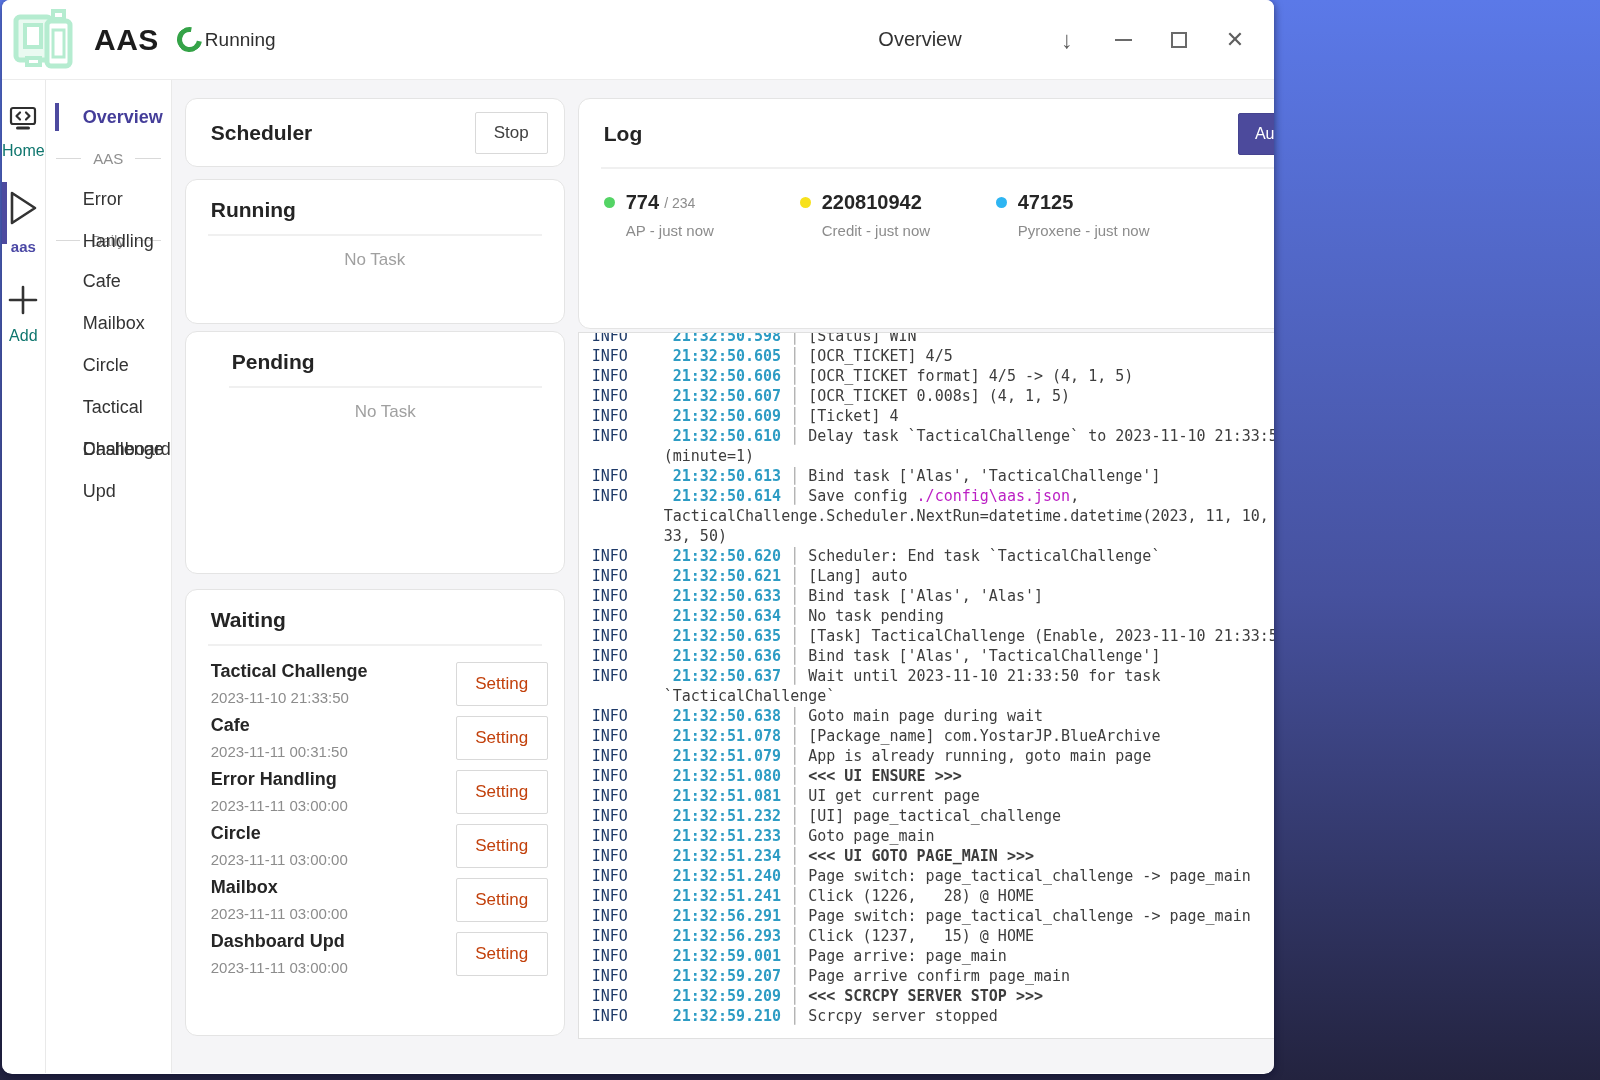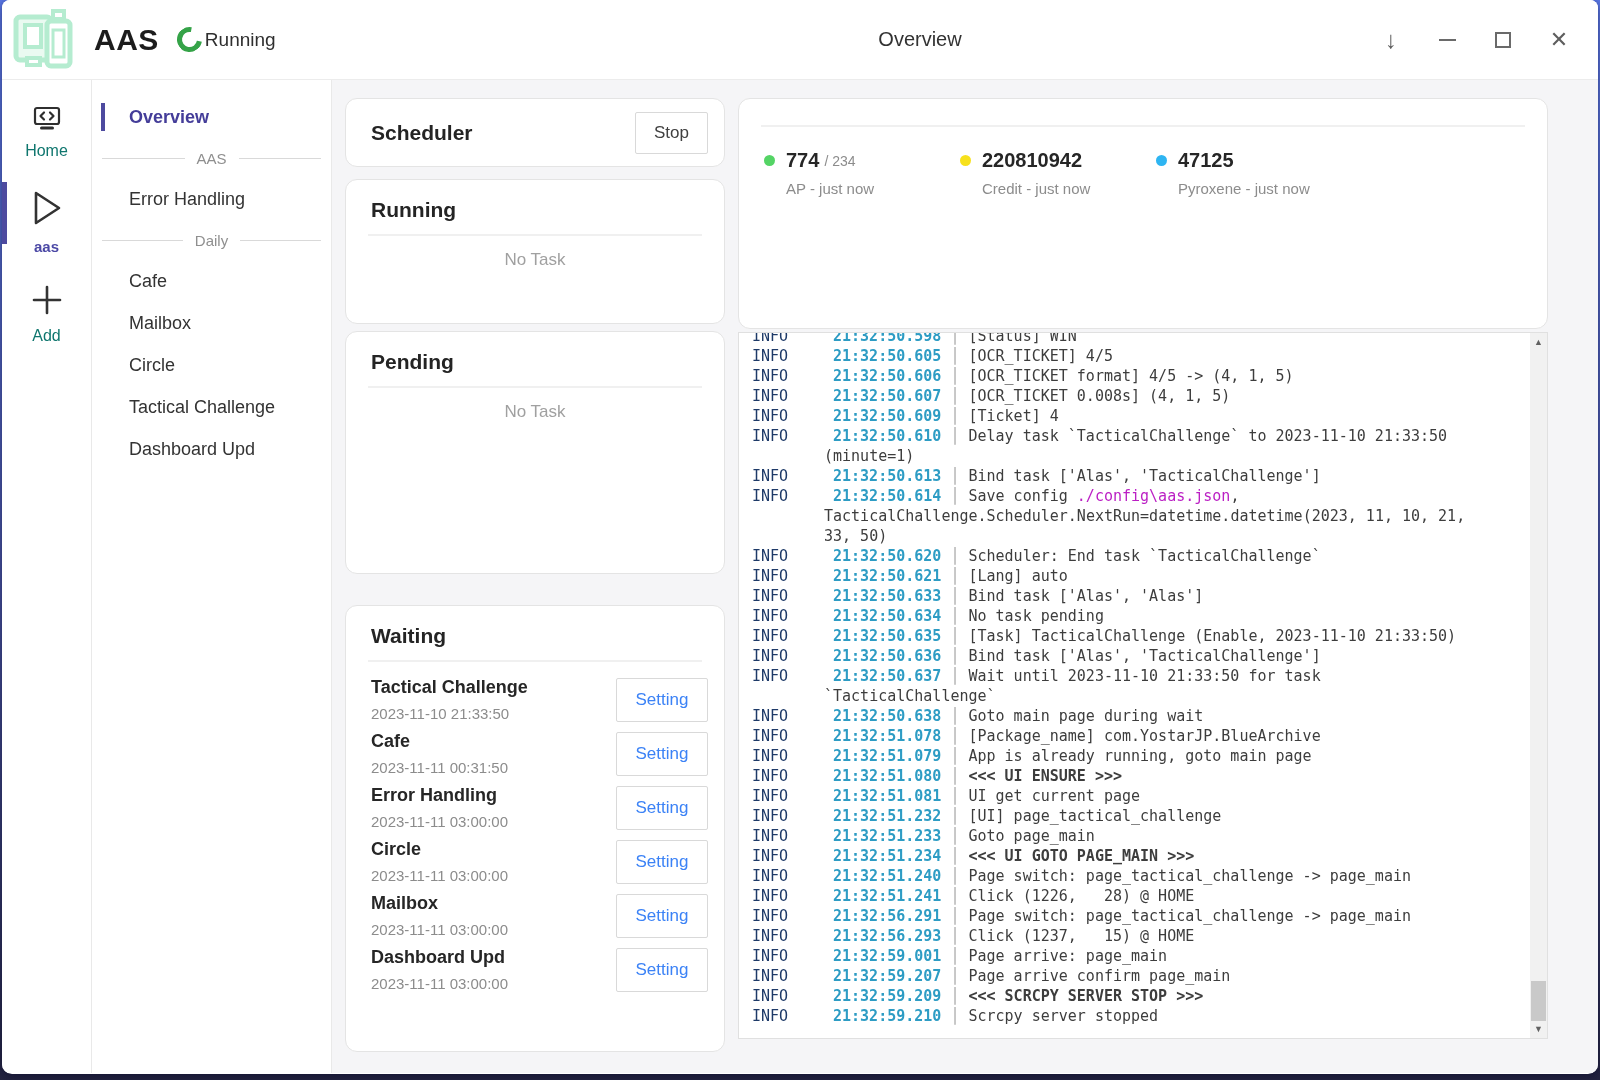--- a/index.html
+++ b/index.html
@@ -1,20 +1,20 @@
 <!DOCTYPE html>
 <html><head>
 <meta charset="utf-8">
 <style>
   * { box-sizing: border-box; margin: 0; padding: 0; }
   html,body { width:1600px; height:1080px; overflow:hidden;
     font-family:"Liberation Sans", sans-serif;
     background: linear-gradient(180deg,#5b79e8 0%,#46519e 55%,#23233f 100%); }
 
-  .window { position:absolute; left:2px; top:0; width:1596px; height:1074px;
+  .window { position:absolute; left:2px; top:0; width:1272px; height:1074px;
     background:#fff; border-radius:8px 8px 10px 10px; overflow:hidden;
     box-shadow:0 2px 8px rgba(10,10,40,.6); }
 
   
   .titlebar { height:80px; display:flex; align-items:center; position:relative;
     background:#fff; border-bottom:1px solid #ececec; padding-left:10px; }
   .logo { width:64px; height:64px; flex:0 0 auto; }
   .app-name { font-size:30px; font-weight:800; color:#1c1c1c; margin-left:18px; letter-spacing:.5px; }
   .spinner { width:25px; height:25px; border-radius:50%; margin-left:18px;
     border:5px solid #35a348; border-right-color:transparent; transform:rotate(-35deg); }
@@ -59,32 +59,32 @@
   .card { background:#fff; border:1px solid #e4e4e4; border-radius:12px; }
   .card-title { font-size:21px; font-weight:bold; color:#242424; }
   .title-divider { height:2px; background:#f0f0f0; margin:12px 22px 0 22px; }
 
   .card-scheduler { height:69px; display:flex; align-items:center; justify-content:space-between;
     padding:0 16px 0 25px; margin-bottom:12px; }
   .btn-outline { background:#fff; border:1px solid #d9d9d9; border-radius:2px;
     font-size:17px; color:#404040; padding:10px 18px; cursor:default; font-family:Liberation Sans, sans-serif; }
 
   .card-running { height:145px; margin-bottom:7px; padding-top:18px; }
-  .card-pending { height:243px; margin-bottom:31px; padding-top:18px; }
+  .card-pending { height:243px; margin-bottom:15px; padding-top:18px;padding-left:21px; }
   .card-running .card-title, .card-pending .card-title, .card-waiting .card-title, .log-head .card-title { margin-left:25px; }
   .no-task { text-align:center; color:#a0a0a0; font-size:17px; margin-top:14px; }
 
   .card-waiting { height:447px; padding-top:18px; }
   .wait-list { padding:6px 16px 0 25px; }
   .wait-row { display:flex; align-items:center; justify-content:space-between; margin-top:9px; }
   .wait-info { }
   .wait-name { font-size:18px; font-weight:bold; color:#262626; }
   .wait-date { font-size:15px; color:#8c8c8c; margin-top:7px; }
   .btn-setting { background:#fff; border:1px solid #d9d9d9; border-radius:2px;
-    font-size:17px; color:#3b82f6; width:92px; height:44px; cursor:default; font-family:inherit; }
+    font-size:17px; color:#c2410c; width:92px; height:44px; cursor:default; font-family:inherit; }
 
   
   .log-head { height:231px; margin-bottom:3px; padding-top:14px; }
   .log-head-row { display:flex; align-items:center; justify-content:space-between; padding-right:9px; }
   .btn-primary { background:#4c4a9c; border:1px solid #45438f; border-radius:2px;
     color:#fff; font-size:16px; padding:11px 16px; cursor:default; font-family:inherit; }
   .stats-row { display:flex; padding:22px 0 0 25px; }
   .stat { width:196px; }
   .stat-top { display:flex; align-items:center; }
   .dot { width:11px; height:11px; border-radius:50%; margin-right:11px; flex:0 0 auto; }
@@ -260,20 +260,24 @@
                 <button class="btn-setting">Setting</button>
               </div>
             </div>
         </section>
 
       </div>
 
       <div class="col-right">
 
         <section class="card log-head">
+          <div class="log-head-row">
+            <span class="card-title">Log</span>
+            <button class="btn-primary">Auto Scroll ON</button>
+          </div>
           <div class="title-divider"></div>
           <div class="stats-row" id="stats-row">
               <div class="stat">
                 <div class="stat-top">
                   <span class="dot" style="background: rgb(84, 212, 101);"></span>
                   <span class="stat-value">774</span>
                   <span class="stat-frac">/ 234</span>
                 </div>
                 <div class="stat-label">AP - just now</div>
               </div>

